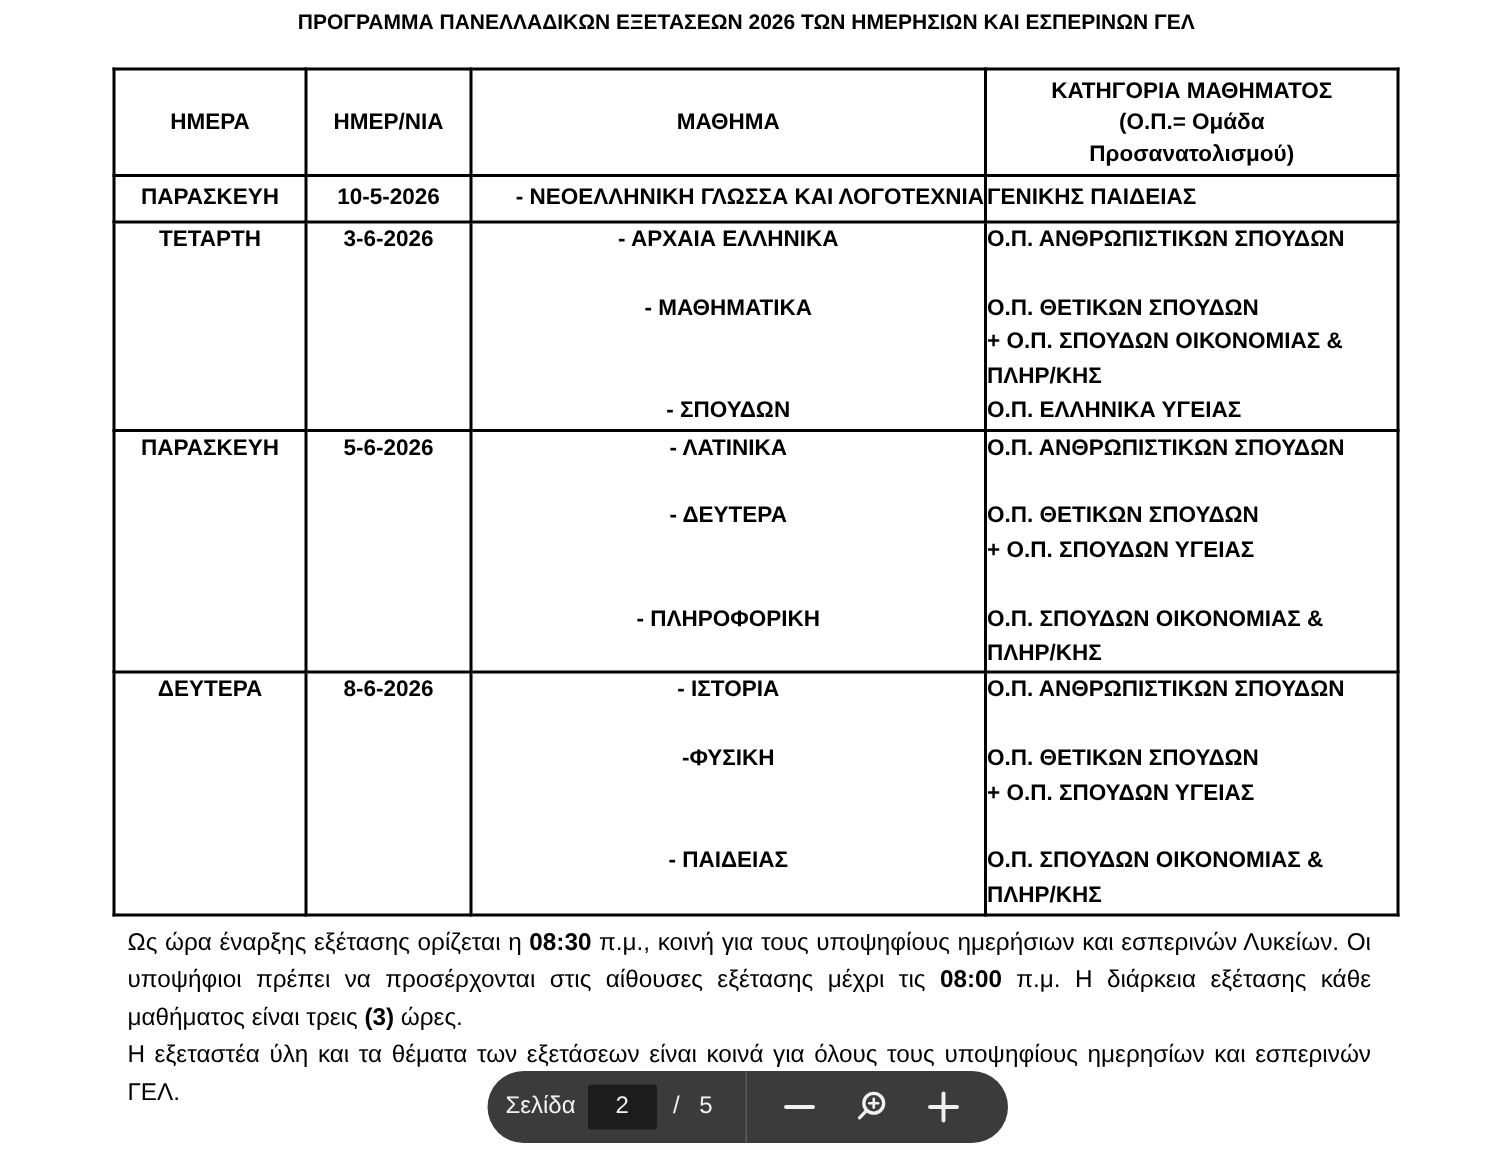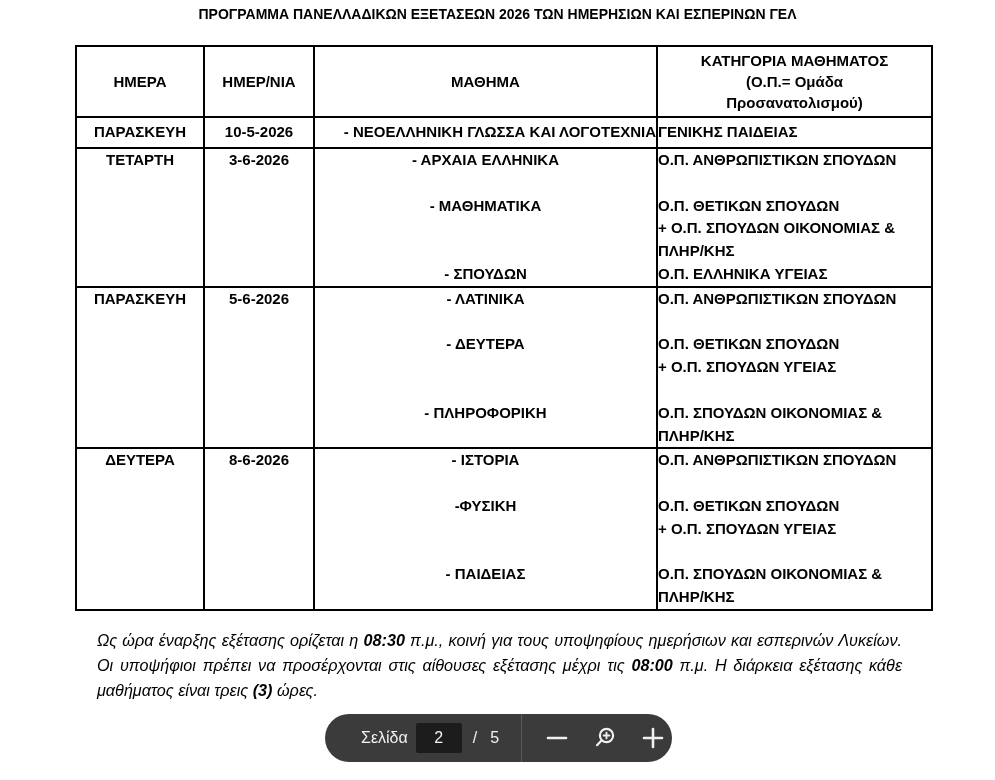--- a/index.html
+++ b/index.html
@@ -38,30 +38,30 @@
   td.c-day, td.c-date{text-align:center;}
   td.c-subject{text-align:center;}
   td.c-subject.left{text-align:right;padding-left:12px;}
   td.c-category{text-align:left;padding-left:7px;padding-right:2px;}
   .cell-line{height:22.8px;white-space:nowrap;}
   
   .notes{
     position:absolute;left:85px;top:616px;width:829px;
     font-size:16.2px;line-height:25px;text-align:justify;
   }
-  .notes p{margin:12px;font-style:italic;}
+  .notes p{margin:0;}
   .notes .b{font-weight:bold;}
   
   .toolbar{
     position:absolute;left:325px;top:714px;width:347px;height:48px;
     border-radius:24px;background:var(--toolbar-bg,#3b3b3b);
     display:flex;align-items:center;color:var(--toolbar-text,#f1f1f1);
     font-size:16px;
   }
-  .tb-label{margin-left:36px;}
+  .tb-label{margin-left:12px;}
   .tb-page-input{
     width:46px;height:30px;margin-left:8px;
     background:var(--toolbar-input-bg,#1c1c1c);
     border:none;border-radius:2px;color:var(--toolbar-text,#f1f1f1);
     text-align:center;font-size:16px;padding:0;
     font-family:"Liberation Sans", sans-serif;
   }
   .tb-sep{margin-left:11px;}
   .tb-total{margin-left:13px;}
   .tb-divider{width:1px;height:48px;background:var(--toolbar-divider,#5c5c5c);margin-left:22px;}
@@ -173,20 +173,21 @@
           <div class="cell-line">&nbsp;</div>
           <div class="cell-line">Ο.Π. ΣΠΟΥΔΩΝ ΟΙΚΟΝΟΜΙΑΣ &amp;</div>
           <div class="cell-line">ΠΛΗΡ/ΚΗΣ</div>
         </td>
       </tr>
     </tbody>
 </table>
 
 <div class="notes">
     <p><span>Ως ώρα έναρξης εξέτασης ορίζεται η </span><span class="b">08:30</span><span> π.μ., κοινή για τους υποψηφίους ημερήσιων και εσπερινών Λυκείων. Οι υποψήφιοι πρέπει να προσέρχονται στις αίθουσες εξέτασης μέχρι τις </span><span class="b">08:00</span><span> π.μ. Η διάρκεια εξέτασης κάθε μαθήματος είναι τρεις </span><span class="b">(3)</span><span> ώρες.</span></p>
+    <p><span>Η εξεταστέα ύλη και τα θέματα των εξετάσεων είναι κοινά για όλους τους υποψηφίους ημερησίων και εσπερινών ΓΕΛ.</span></p>
   </div>
 
 <div class="toolbar">
   <span class="tb-label">Σελίδα</span>
   <input class="tb-page-input" value="2" style="">
   <span class="tb-sep">/</span>
   <span class="tb-total">5</span>
   <div class="tb-divider"></div>
   <button class="tb-btn">
     <span>

